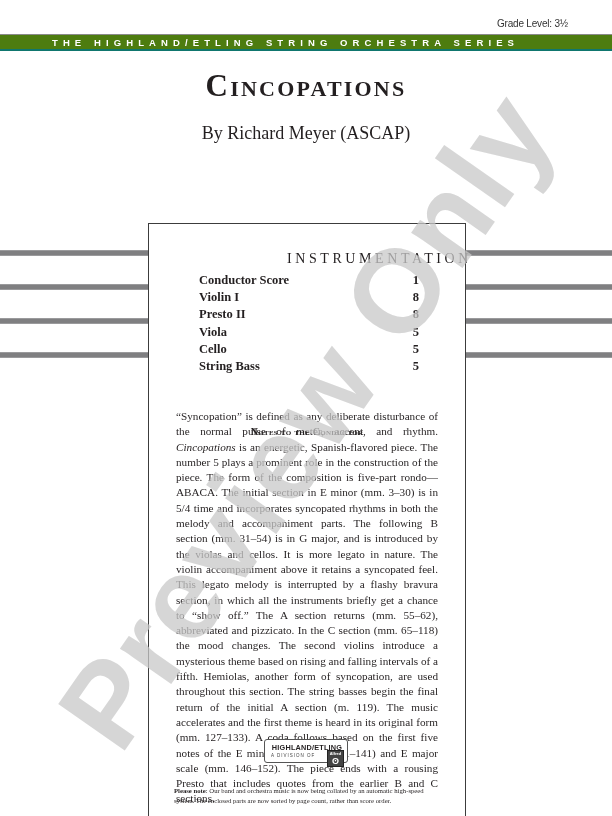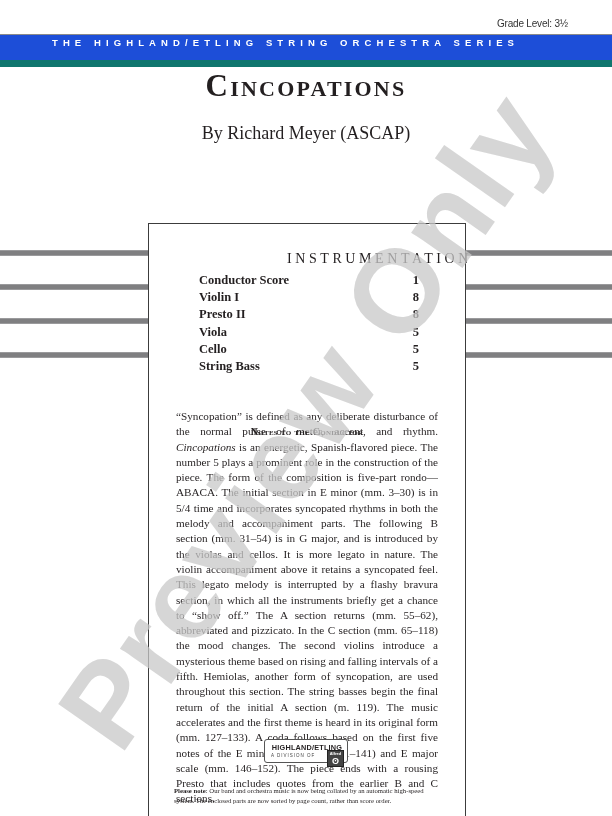--- a/index.html
+++ b/index.html
@@ -8,23 +8,23 @@
       background: #ffffff;
     }
     body { position: relative; font-family: "Liberation Serif", "DejaVu Serif", serif; color: #231f20; }
 
     .grade-level {
       position: absolute; left: 497px; top: 18px;
       font-family: "Liberation Sans", "DejaVu Sans", sans-serif;
       font-size: 10px; color: #333; letter-spacing: -0.2px;
     }
     .series-bar {
-      position: absolute; left: 0; top: 34px; width: 612px; height: 33px;
-      background: #1d4ed8;
-      border-top: 1px solid #8a8a8a; border-bottom: 7px solid #0f766e;
+      position: absolute; left: 0; top: 34px; width: 612px; height: 17px;
+      background: #4d7c0f;
+      border-top: 1px solid #8a8a8a; border-bottom: 2px solid #0f766e;
     }
     .series-bar-text {
       position: absolute; left: 52px; top: 2px; width: 540px;
       font-family: "Liberation Sans", "DejaVu Sans", sans-serif;
       font-weight: bold; font-size: 9.5px; color: #ffffff;
       letter-spacing: 5.1px; white-space: nowrap; line-height: 12px;
     }
 
     .title {
       position: absolute; left: 0; top: 66px; width: 612px; text-align: center;

